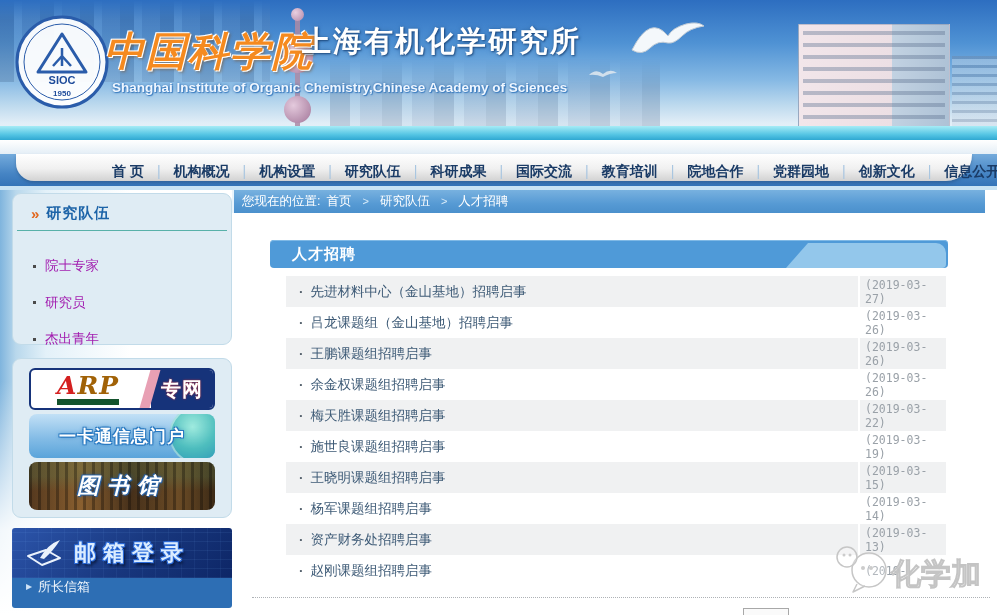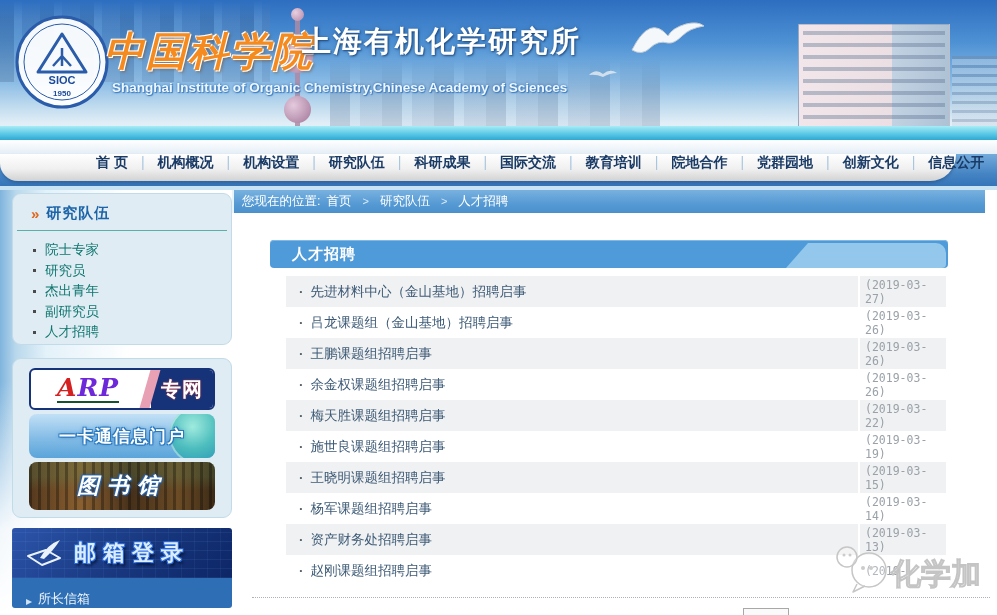--- a/index.html
+++ b/index.html
@@ -39,47 +39,47 @@
   .sub-title { position:absolute; left:112px; top:80px; font-size:13.5px; font-weight:bold; color:#eef6ff;
     text-shadow:1px 1px 1px #3a7cc0, 0 0 3px #2a6ab0; }
   .cyan-strip { position:absolute; left:0; top:126px; width:997px; height:14px;
     background:linear-gradient(180deg,#a6ecf6 0%,#56c6e4 60%,#2fa8d2 100%); }
   .white-strip { position:absolute; left:0; top:140px; width:997px; height:14px;
     background:linear-gradient(180deg,#ffffff 0%,#e4eef6 100%); }
 
   
   .navband { position:absolute; left:0; top:154px; width:997px; height:36px;
     background:linear-gradient(180deg,#74abdc 0%,#4584c4 55%,#2f6fb4 100%); }
-  .navpill { position:absolute; left:0; top:0; width:956px; height:27px;
+  .navpill { position:absolute; left:16px; top:0; width:956px; height:27px;
     background:linear-gradient(180deg,#ffffff 0%,#f0f0f0 55%,#d2d2d2 100%);
     border-radius:0 0 26px 18px; box-shadow:0 2px 3px rgba(30,60,100,.35);
-    display:flex; align-items:flex-start; padding-left:96px; }
+    display:flex; align-items:flex-end; padding-left:96px; }
   .nav-item { font-size:14px; font-weight:bold; color:#1a3b66; cursor:pointer; white-space:nowrap; }
   .nav-item + .nav-item::before { content:"|"; color:#a9c6e0; font-weight:normal; margin:0 13px; }
   .lightstrip { position:absolute; left:0; top:186px; width:997px; height:4px; background:#c8e3f4; }
 
   
   .leftcol { position:absolute; left:0; top:190px; width:232px; height:425px;
     background:linear-gradient(90deg,#7fb4dd 0px,#b9d8ec 16px,#e3f1f9 46px,#ffffff 130px); }
   .leftcol-fade { position:absolute; inset:0; background:linear-gradient(180deg, rgba(255,255,255,0) 45%, rgba(255,255,255,.9) 80%, #fff 100%); }
 
   .side-panel { position:absolute; left:12px; width:220px; background:#dfecf4; border:1px solid #c2dbe9; border-radius:9px; }
   .panel-menu { top:3px; height:152px; }
   .panel-head { display:flex; align-items:center; gap:7px; padding:10px 14px 7px 14px; border-bottom:1px solid #58b1a9; margin:0 4px; }
   .icon-chevrons::before { content:"»"; color:#e2661c; font-weight:bold; font-size:15px; }
   .panel-title { font-size:15px; font-weight:bold; color:#1d64a8; letter-spacing:1px; }
   .menu-list { list-style:none; padding:9px 0 0 20px; }
-  .menu-list li { display:flex; align-items:center; font-size:13.5px; color:#0f766e; line-height:20.5px; cursor:pointer; }
+  .menu-list li { display:flex; align-items:center; font-size:13.5px; color:#a21caf; line-height:20.5px; cursor:pointer;margin-top:16px; }
   .sq-bullet { display:inline-block; width:3px; height:3px; background:#4a4a4a; margin-right:9px; }
 
   .panel-banners { top:168px; height:160px; padding:9px 16px; }
   .banner { width:186px; border-radius:8px; position:relative; overflow:hidden; cursor:pointer; }
   .banner-arp { height:42px; margin-bottom:4px; border:2px solid #16337a; border-radius:6px; background:#fff; display:flex; }
   .arp-left { flex:1; display:flex; align-items:center; justify-content:center; }
-  .arp-text { display:block; font-family:"DejaVu Serif", serif; font-style:italic; font-weight:bold; font-size:25px; color:#6d28d9; letter-spacing:1px; border-bottom:2px solid #14532d; line-height:1; padding-bottom:1px; }
+  .arp-text { display:block; font-family:"DejaVu Serif", serif; font-style:italic; font-weight:bold; font-size:25px; color:#a16207; letter-spacing:1px; border-bottom:6px solid #14532d; line-height:1; padding-bottom:1px; }
   .arp-text::first-letter { color:#d42020; }
   .arp-slash { width:10px; background:#e8a0b4; transform:skewX(-16deg); margin-right:-4px; }
   .arp-right { width:62px; background:#16337a; display:flex; align-items:center; justify-content:center; }
   .arp-cn { color:#fff; font-weight:bold; font-size:20px; letter-spacing:1px; text-shadow:0 0 2px #d43030; }
   .banner-onecard { height:44px; margin-bottom:4px; background:linear-gradient(180deg,#c2e0f6 0%,#84bce6 55%,#5aa4da 100%); display:flex; align-items:center; justify-content:center; }
   .globe { position:absolute; right:-12px; top:-8px; width:58px; height:58px; border-radius:50%;
     background:radial-gradient(circle at 40% 35%, #9ff0dc 0%, #48c0b8 45%, #1f8fae 100%); opacity:.85; border:2px solid rgba(255,255,255,.5); }
   .onecard-text { position:relative; color:#fff; font-weight:bold; font-size:17px; letter-spacing:1px;
     text-shadow:1px 1px 0 #2878c0, -1px -1px 0 #2878c0, 1px -1px 0 #2878c0, -1px 1px 0 #2878c0, 0 0 4px #2070b8; }
   .banner-library { height:48px; background:linear-gradient(90deg,#54381e 0%,#8a6030 28%,#46301a 55%,#6c4c26 80%,#3c2a16 100%); display:flex; align-items:center; justify-content:center; }
@@ -89,21 +89,21 @@
 
   .mail-banner { position:absolute; left:12px; top:338px; width:220px; height:50px; border-radius:3px 3px 0 0; overflow:hidden; cursor:pointer;
     background:linear-gradient(135deg,#2c55ab 0%,#18377e 55%,#0d2666 100%); display:flex; align-items:center; }
   .mail-circuit { position:absolute; inset:0; opacity:.5;
     background:repeating-linear-gradient(0deg, rgba(130,190,255,.18) 0 1px, transparent 1px 9px),
                repeating-linear-gradient(90deg, rgba(130,190,255,.14) 0 1px, transparent 1px 13px); }
   .mail-icon { position:relative; margin:0 10px 0 14px; }
   .mail-text { position:relative; font-size:22px; font-weight:bold; letter-spacing:7px; color:#dcedff;
     text-shadow:1px 1px 0 #2a6ad8, -1px -1px 0 #2a6ad8, 1px -1px 0 #2a6ad8, -1px 1px 0 #2a6ad8, 2px 3px 3px #04102e; }
   .mail-links { position:absolute; left:12px; top:388px; width:220px; height:30px; background:#2d6eb4; display:flex; border-radius:0 0 3px 3px; }
-  .mail-link { flex:1; display:flex; align-items:flex-end; padding-left:14px; color:#f0f6fc; font-size:13px; cursor:pointer; }
+  .mail-link { flex:1; display:flex; align-items:flex-start; padding-left:14px; color:#f0f6fc; font-size:13px; cursor:pointer; }
   .mail-link + .mail-link { border-left:1px solid rgba(255,255,255,.35); }
   .icon-arrow-right::before { content:"▸"; color:#cfe3f6; font-size:12px; margin-right:6px; }
 
   
   .breadcrumb { position:absolute; left:232px; top:190px; width:753px; height:23px;
     background:linear-gradient(180deg,#78b1df 0%,#569ad4 60%,#4b90cc 100%);
     border-left:2px solid #e8f4fc; display:flex; align-items:center; padding-left:8px;
     color:#fff; font-size:12.5px; }
   .crumb { cursor:pointer; }
   .crumb-prefix { margin-right:6px; }

